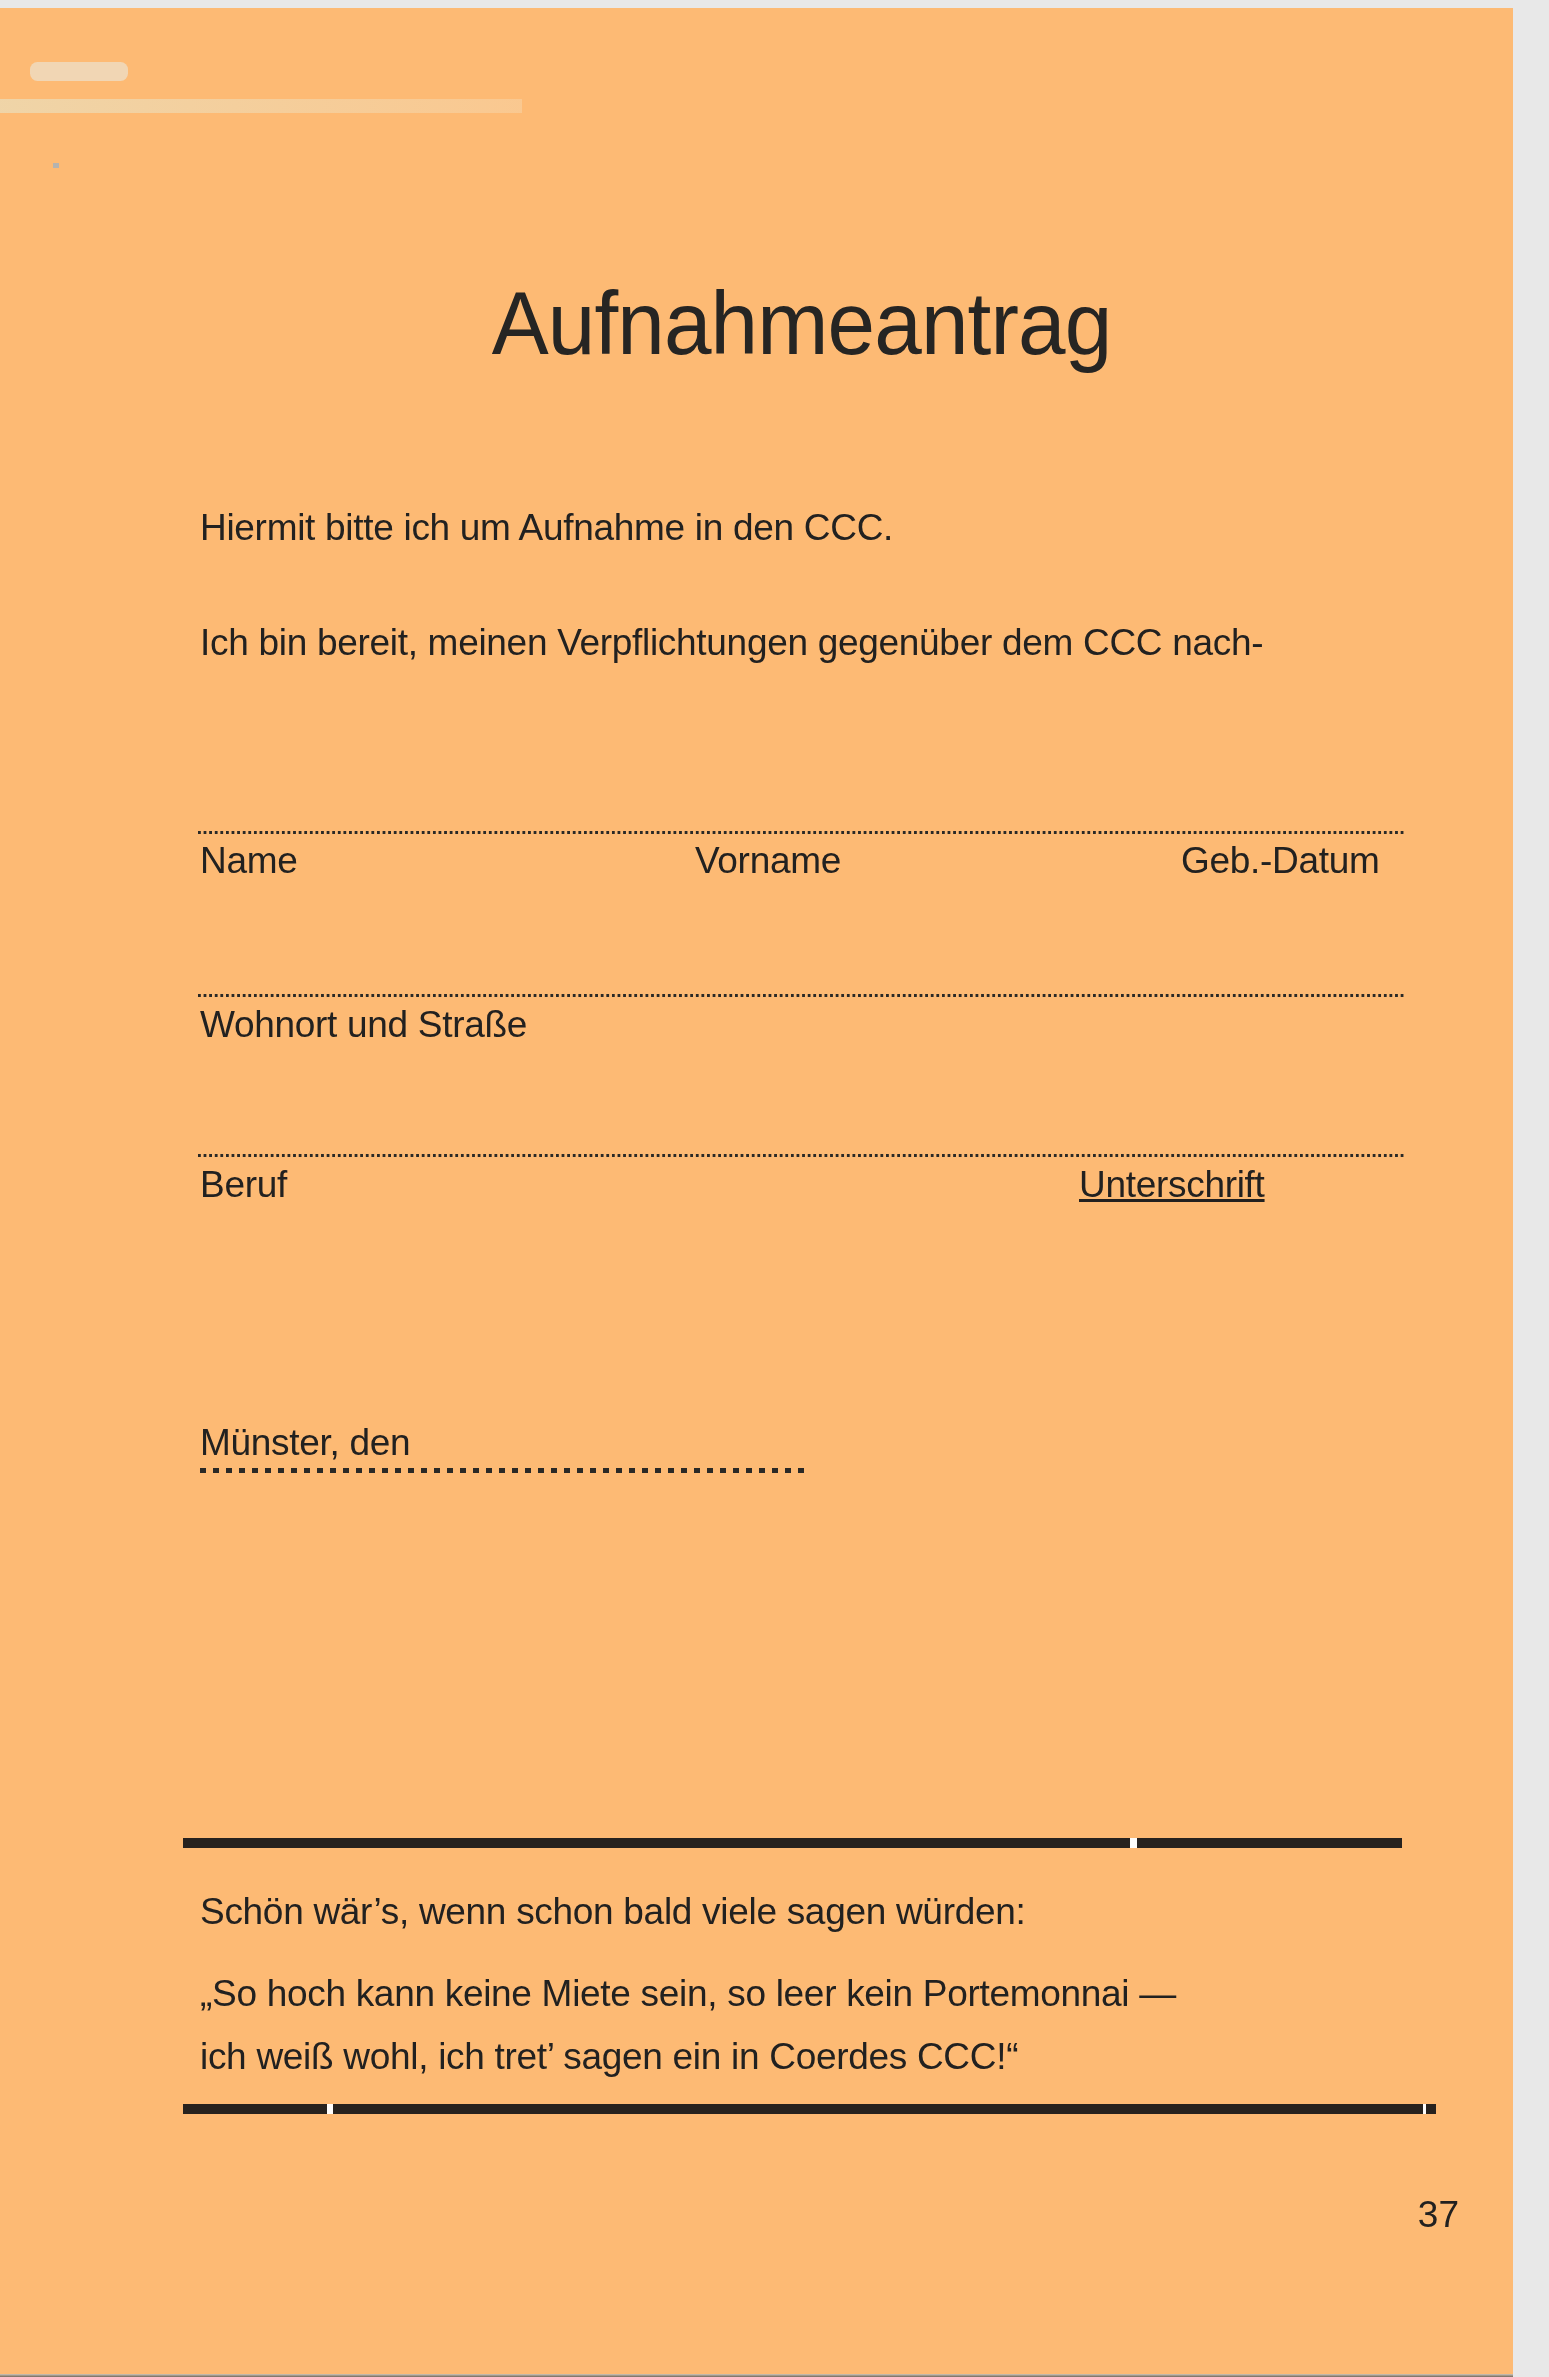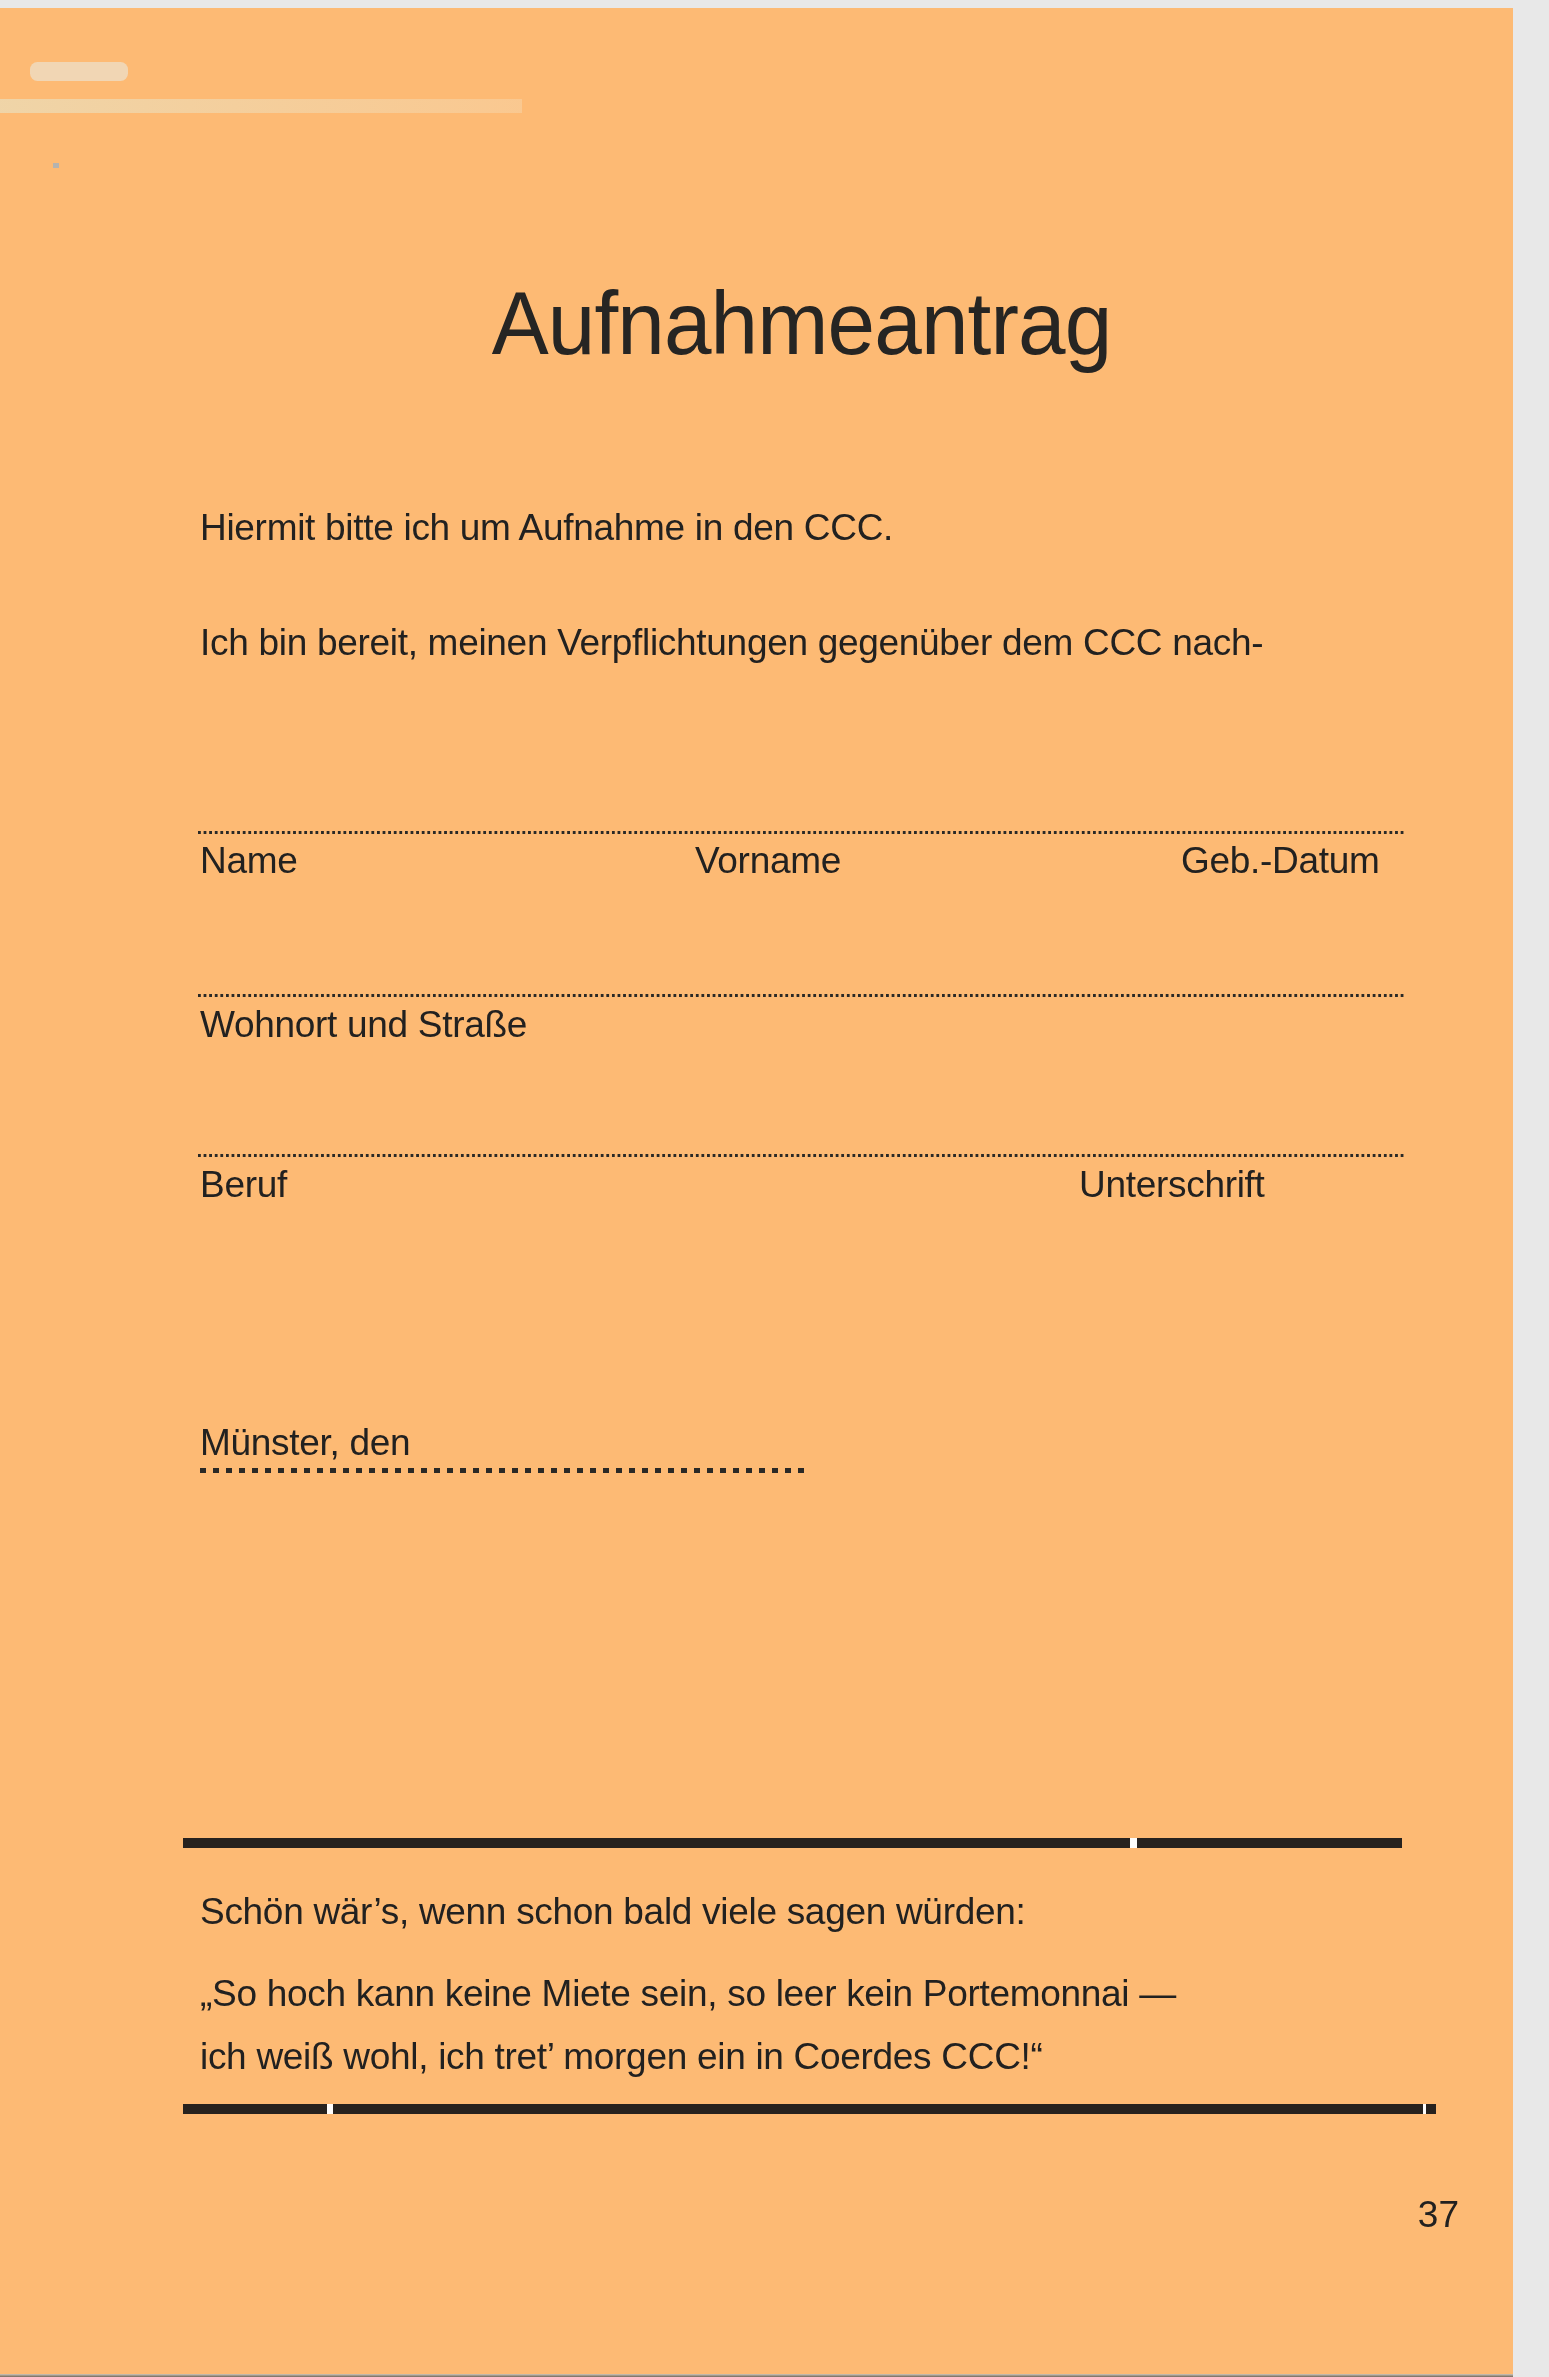--- a/index.html
+++ b/index.html
@@ -62,21 +62,21 @@
     left: 200px; top: 1460px; width: 604px; height: 4.7px;
     background-image: repeating-linear-gradient(to right, #2a2926 0px, #2a2926 6.5px, transparent 6.5px, transparent 13px);
     background-size: 13px 4.7px; background-position: 0 0;
   }
 
   .label-name { left: 200px; top: 832px; }
   .label-vorname { left: 695px; top: 832px; }
   .label-gebdatum { left: 1181px; top: 832px; }
   .label-wohnort { left: 200px; top: 996px; }
   .label-beruf { left: 200px; top: 1156px; }
-  .label-unterschrift { left: 1079px; top: 1156px; }
+  .label-unterschrift { left: 1079px; top: 1156px; text-decoration: underline; }
   .label-muenster { left: 200px; top: 1414px; }
 
   .fee-note { left: 200px; top: 1642px; letter-spacing: -0.2px; word-spacing: 1.9px; }
 
   .rule { height: 10.3px; background-color: #27221e; }
   .rule-1 {
     left: 183px; top: 1830px; width: 1219px;
     background: linear-gradient(to right,
       #27221e 0px, #27221e 947px,
       #fdfdfb 947px, #fdfdfb 954px,
@@ -131,21 +131,21 @@
 
   <div class="abs field-label label-muenster">Münster, den</div>
   <div class="abs dotted-4"></div>
 
 
   <div class="abs rule rule-1"></div>
 
   <div class="abs body-text slogan-intro">Schön wär’s, wenn schon bald viele sagen würden:</div>
   <div class="abs body-text slogan-quote">
     <div>„So hoch kann keine Miete sein, so leer kein Portemonnai —</div>
-    <div>ich weiß wohl, ich tret’ morgen ein in Coerdes CCC!“</div>
+    <div>ich weiß wohl, ich tret’ sagen ein in Coerdes CCC!“</div>
   </div>
 
   <div class="abs rule rule-2"></div>
 
   <div class="abs page-number">37</div>
 
   <div class="abs scan-bottom-band"></div>
 
 </div>
 

